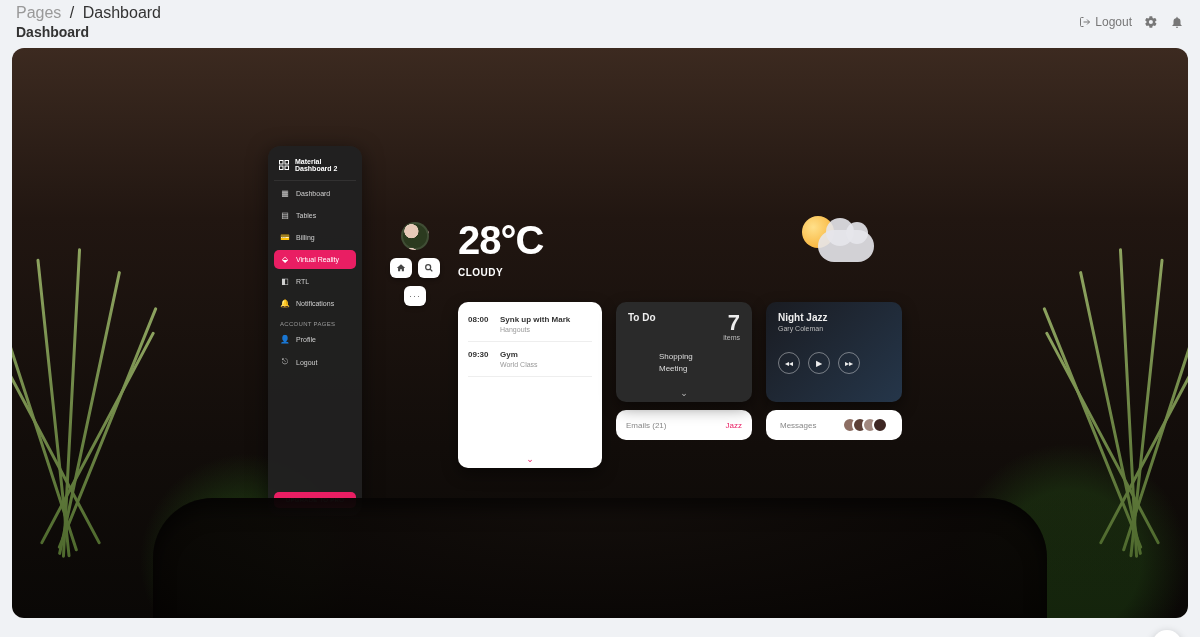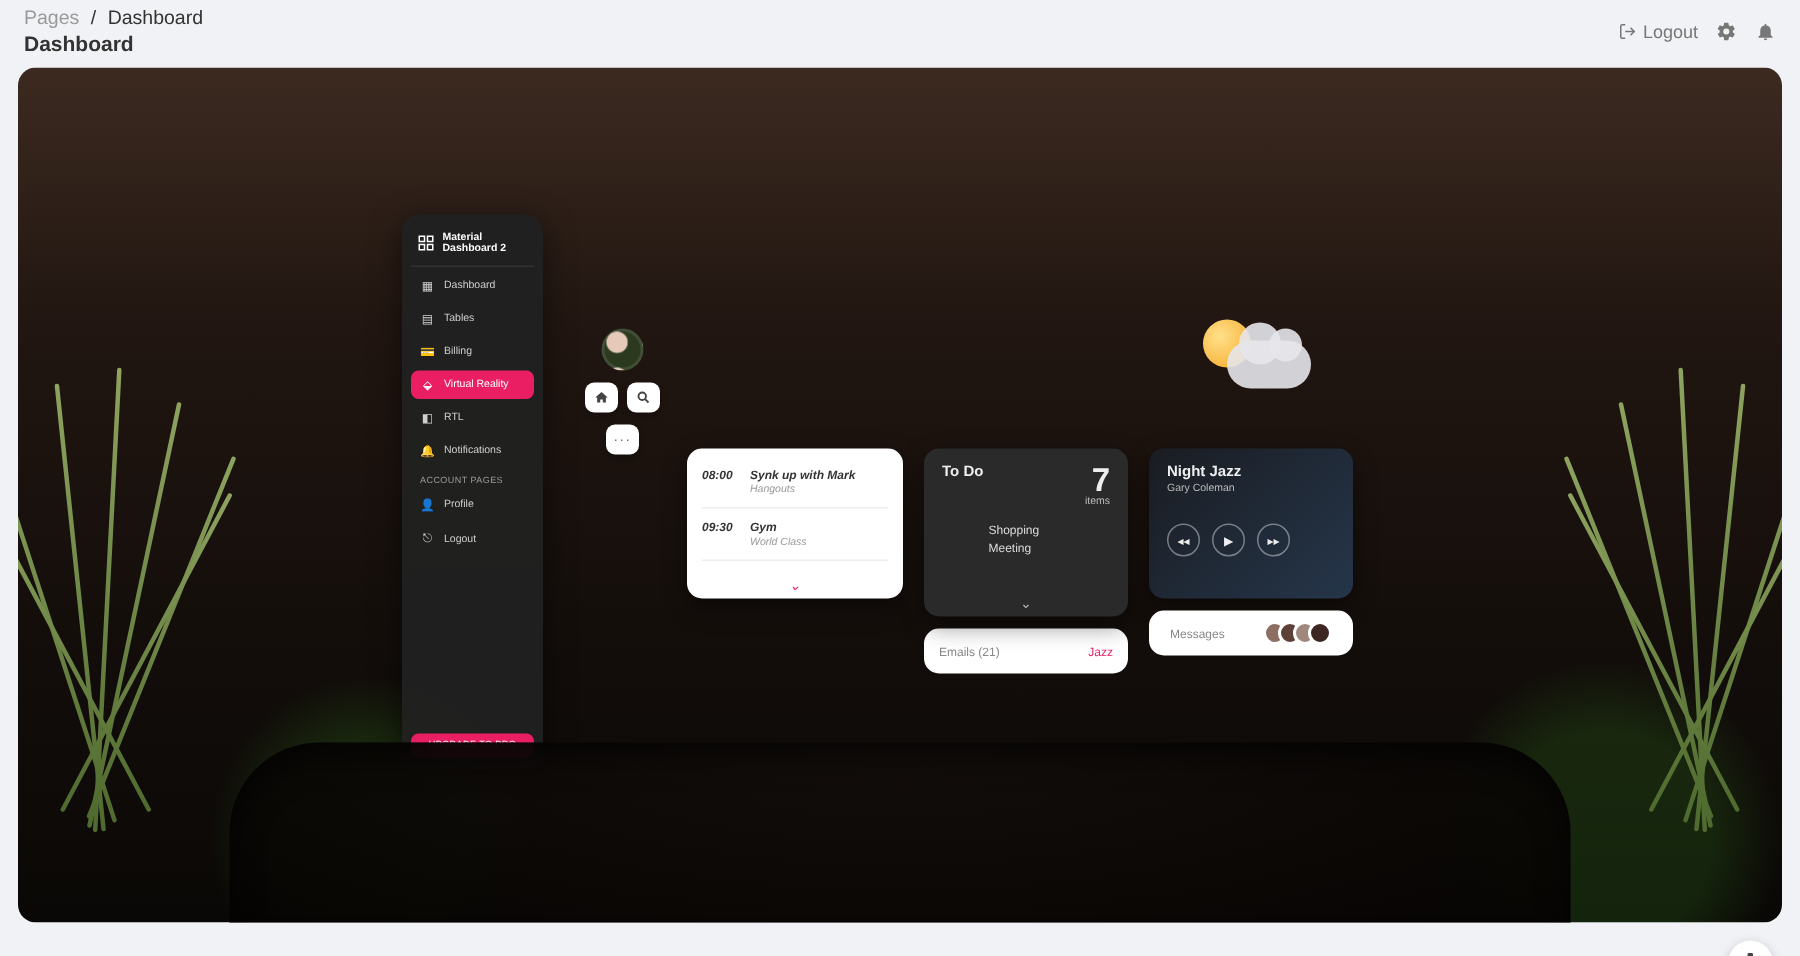--- a/index.html
+++ b/index.html
@@ -8,21 +8,21 @@
     --gray:#8c8c8c;
     --text-dark:#344767;
     --radius:10px;
   }
   *{box-sizing:border-box;margin:0;padding:0;font-family:"Helvetica Neue",Arial,sans-serif;}
   body{background:#f0f2f5;color:#555;font-size:13px;}
   a{text-decoration:none;color:inherit;}
 
   
   .topbar{display:flex;justify-content:space-between;align-items:center;padding:4px 16px 6px 16px;}
-  .crumbs{font-size:13px;}
+  .crumbs{font-size:16px;}
   .crumbs .sep{margin:0 4px;color:#333;}
   .crumbs .root{color:#999;}
   .crumbs .cur{color:#333;}
   .page-title{font-weight:700;color:#333;font-size:14px;margin-top:2px;}
   .top-right{display:flex;align-items:center;gap:12px;}
   .search-box{border:1px solid #d0d0d0;border-radius:6px;padding:6px 10px;font-size:12px;width:110px;background:#fff;}
   .top-act{display:flex;align-items:center;gap:4px;color:#777;font-size:12px;cursor:pointer;}
   .top-icon{color:#777;cursor:pointer;}
 
   
@@ -78,29 +78,29 @@
   .cloud::before{content:"";position:absolute;left:8px;top:-12px;width:28px;height:28px;border-radius:50%;background:rgba(230,230,235,.9);}
   .cloud::after{content:"";position:absolute;left:28px;top:-8px;width:22px;height:22px;border-radius:50%;background:rgba(230,230,235,.9);}
 
   
   .cards{position:absolute;left:446px;top:254px;display:flex;gap:14px;}
   .card{border-radius:10px;box-shadow:0 6px 16px rgba(0,0,0,.45);overflow:hidden;}
   .card.white{background:#fff;}
   .card.dark{background:#2a2a2a;color:#eee;}
   .card.music{background:linear-gradient(135deg,#1a1c22,#25364a);color:#eee;}
 
-  .sched{width:144px;height:100px;padding:8px 0;position:relative;font-style:italic;}
+  .sched{width:144px;height:166px;padding:8px 0;position:relative;}
   .sched-row{display:flex;gap:6px;padding:5px 10px;}
   .sched-time{font-size:8px;font-weight:700;color:#333;width:26px;}
   .sched-body .t{font-size:8px;font-weight:700;color:#333;}
   .sched-body .s{font-size:7px;color:#999;margin-top:2px;}
   .sched-div{height:1px;background:#eee;margin:3px 10px;}
   .sched-more{position:absolute;bottom:4px;left:0;right:0;text-align:center;color:var(--pink);font-size:9px;cursor:pointer;}
 
-  .todo{width:136px;height:112px;padding:10px 12px;position:relative;}
+  .todo{width:136px;height:100px;padding:10px 12px;position:relative;}
   .todo-head{display:flex;justify-content:space-between;align-items:flex-start;}
   .todo-title{font-size:10px;font-weight:700;}
   .todo-count{font-size:22px;font-weight:700;line-height:1;text-align:right;}
   .todo-count .lbl{font-size:7px;font-weight:400;color:#bbb;display:block;}
   .todo-list{margin-top:10px;font-size:8px;color:#ddd;line-height:1.5;margin-left:31px;}
   .todo-more{position:absolute;bottom:4px;left:0;right:0;text-align:center;color:#bbb;font-size:9px;cursor:pointer;}
   .emails{width:136px;height:30px;background:#fff;border-radius:10px;margin-top:8px;display:flex;justify-content:space-between;align-items:center;padding:0 10px;font-size:8px;}
   .emails .chk{color:var(--pink);cursor:pointer;}
 
   .music{width:136px;height:100px;padding:10px 12px;}
@@ -250,20 +250,24 @@
               <line x1="20" y1="20" x2="14.5" y2="14.5"></line>
             </svg>
         </span>
       </div>
     </div>
     <div class="pill ghost">
       <span style="font-size:9px;letter-spacing:1px;">···</span>
     </div>
   </div>
 
+  <div class="weather">
+    <div class="temp">28°C</div>
+    <div class="cond">CLOUDY</div>
+  </div>
   <div class="weather-icon">
     <div class="sun"></div>
     <div class="cloud"></div>
   </div>
 
   <div class="cards">
 
     <div class="card white sched">
       <div class="sched-row">
         <div class="sched-time">08:00</div>

